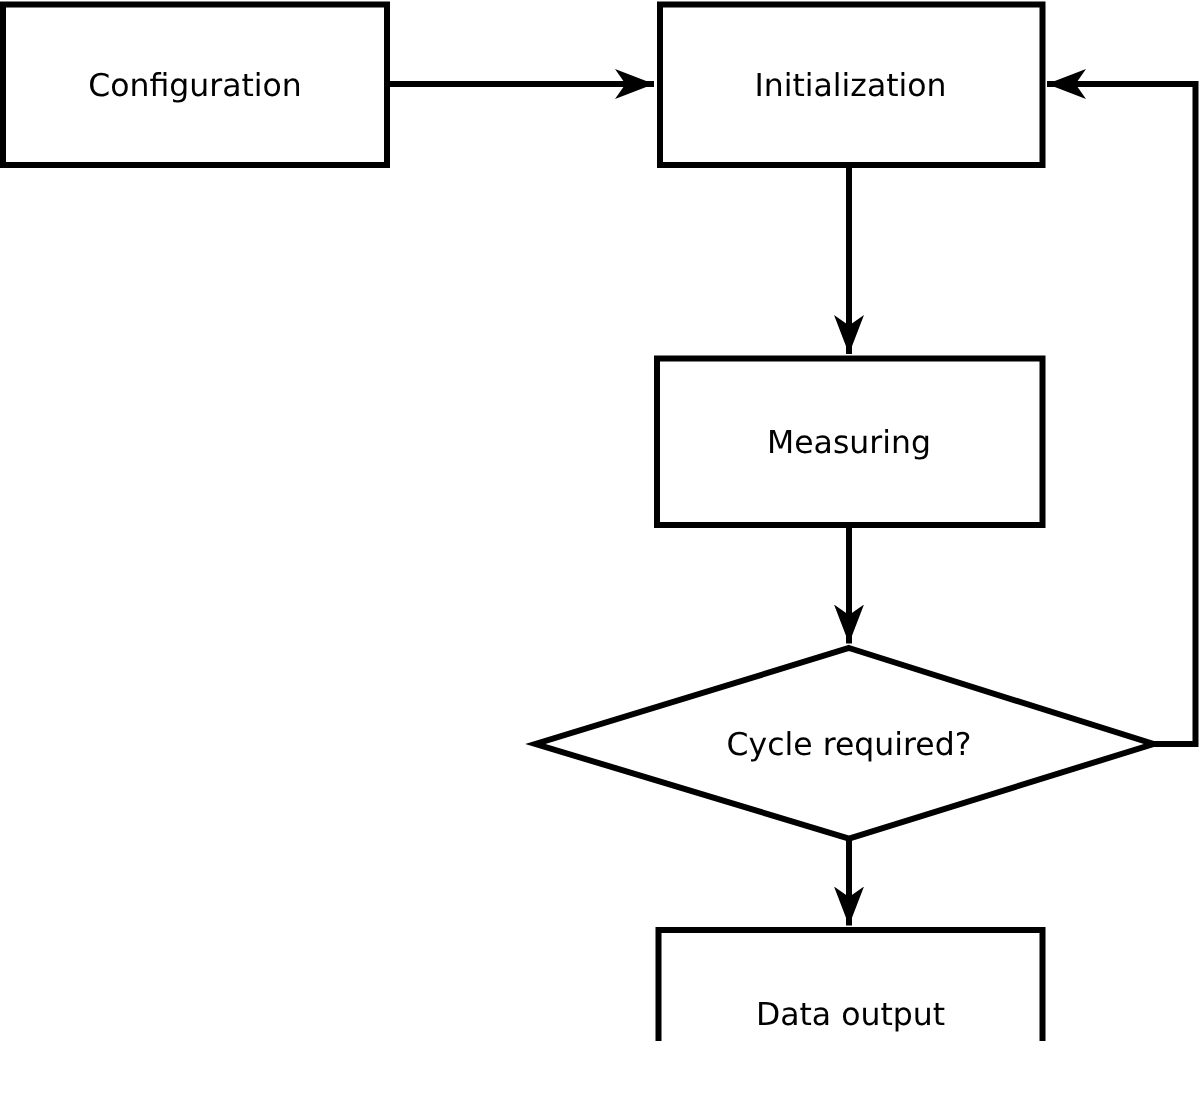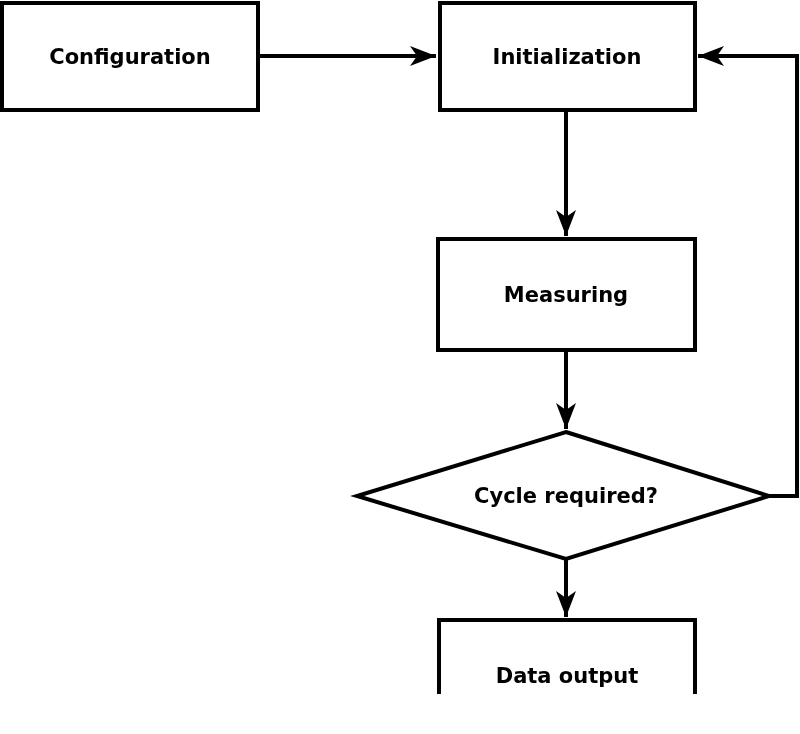--- a/index.html
+++ b/index.html
@@ -6,21 +6,20 @@
     margin: 0;
     padding: 0;
     background: #ffffff;
   }
   .canvas {
     position: relative;
     width: 800px;
     height: 694px;
     background: #ffffff;
     overflow: hidden;
-    font-weight: bold;
   }
   svg {
     display: block;
   }
   .node-shape {
     fill: #ffffff;
     stroke: #000000;
     stroke-width: 4;
   }
   .edge {

